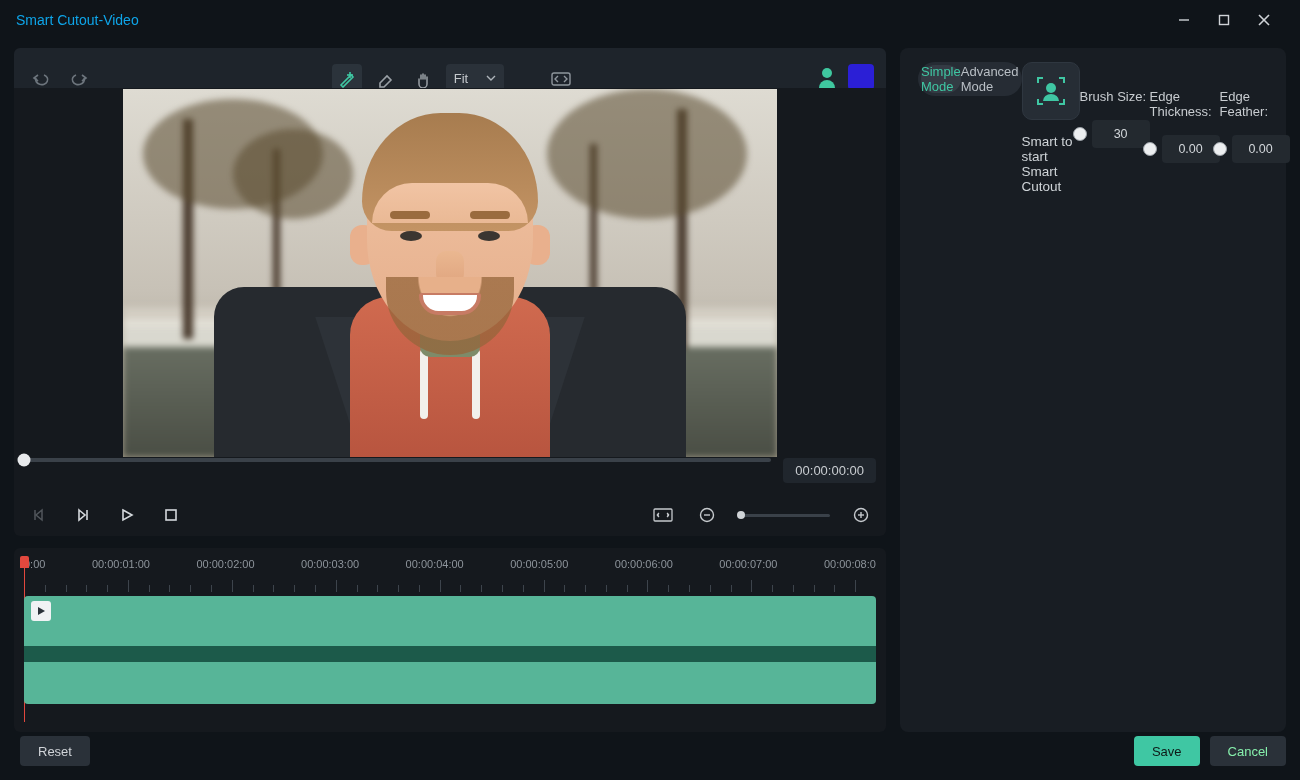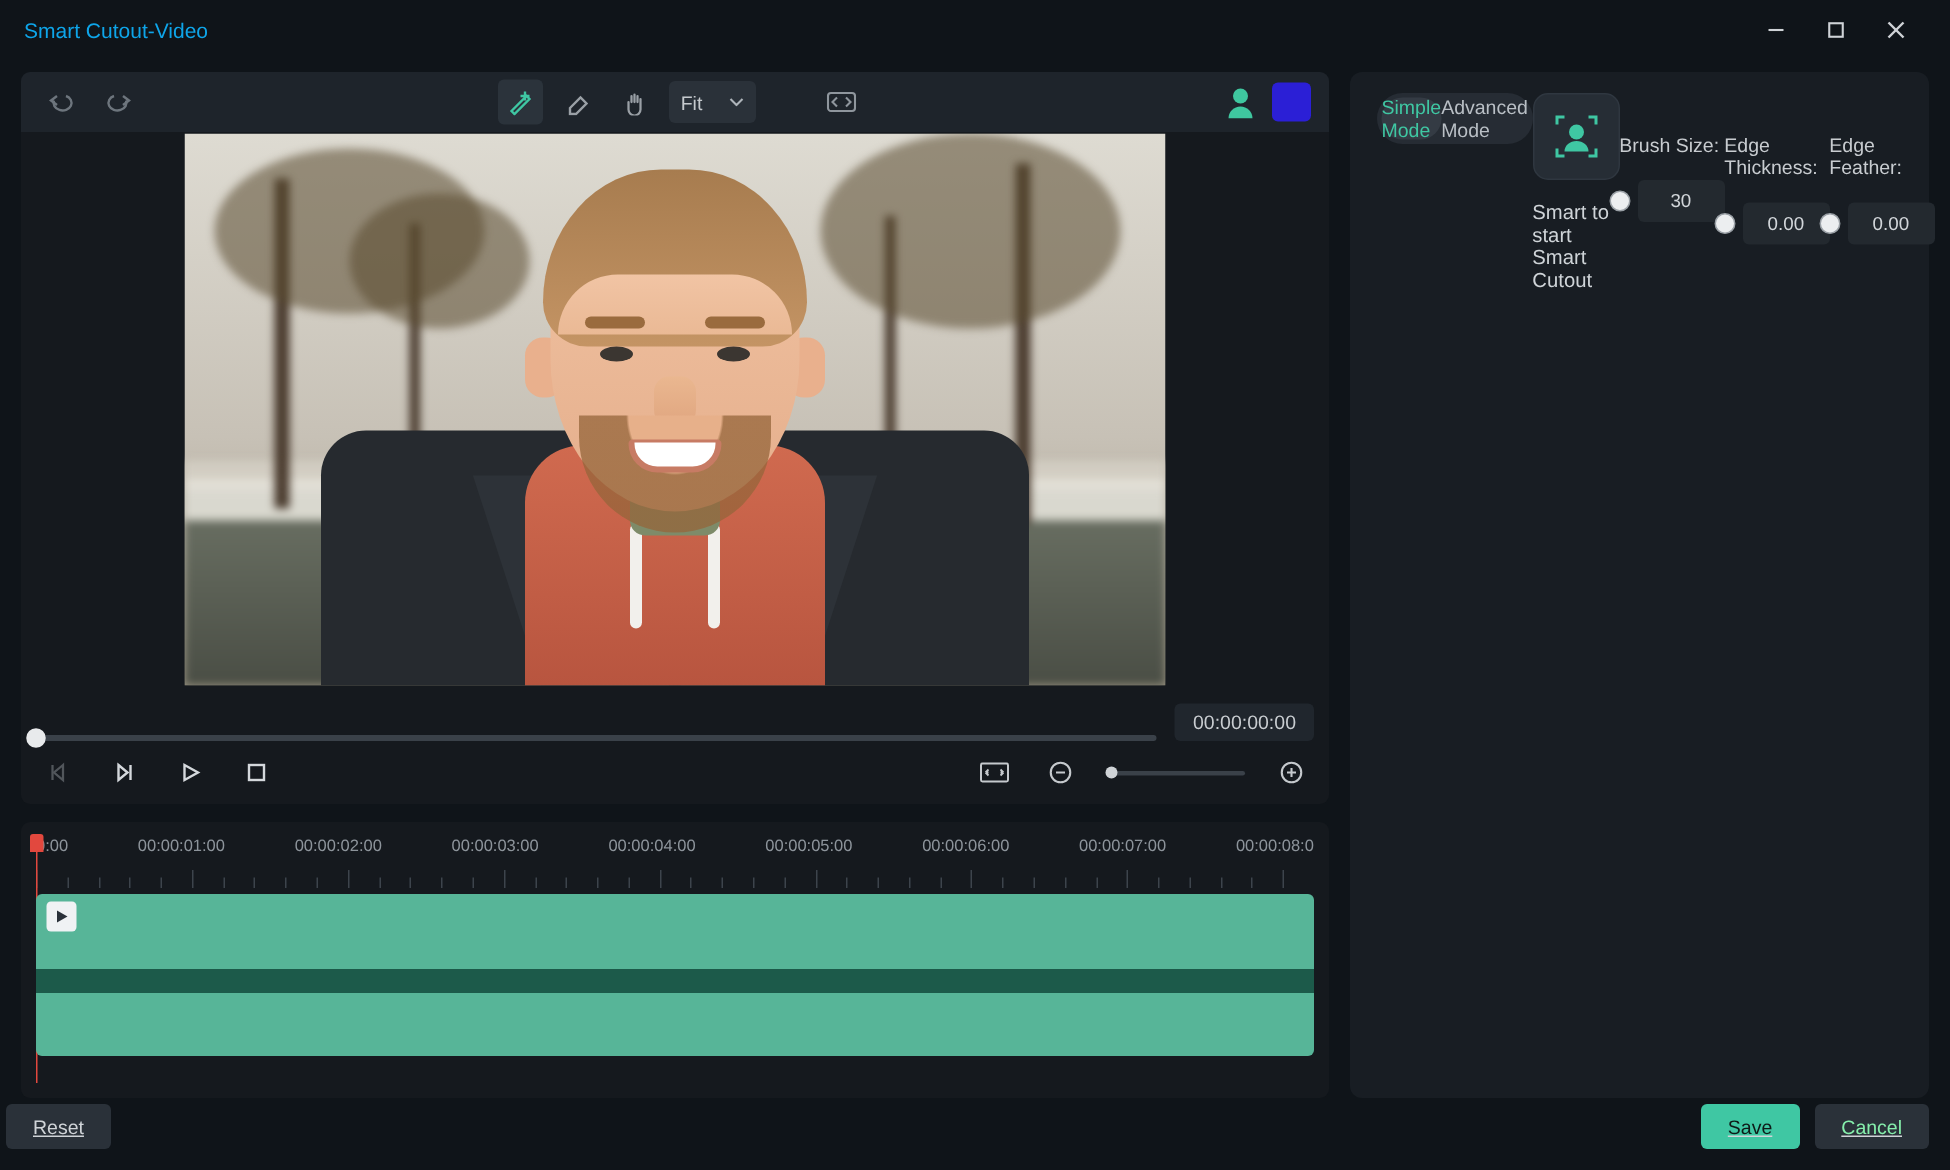--- a/index.html
+++ b/index.html
@@ -30,22 +30,22 @@
   height: 692px;
 }
 .left-panel {
   flex: 1;
   display: flex; flex-direction: column;
 }
 .toolbar {
   height: 40px;
   background: #1e242b;
   border-radius: 6px 6px 0 0;
-  display: flex; align-items: center;
-  padding: 4px 12px;
+  display: flex; 
+  padding: 16px 12px;
   gap: 8px;
 }
 .tb-btn {
   width: 30px; height: 30px;
   border-radius: 4px;
   display: flex; align-items: center; justify-content: center;
   cursor: pointer;
 }
 .tb-btn.active { background: #2b333b; }
 .tb-spacer { flex: 1; }
@@ -92,21 +92,21 @@
 .hoodie::before,.hoodie::after{content:"";position:absolute;top:52px;width:8px;height:70px;background:#f2f0ec;border-radius:4px;}
 .hoodie::before{left:70px;} .hoodie::after{right:70px;}
 .collar{position:absolute;bottom:100px;left:50%;transform:translateX(-50%);width:60px;height:28px;background:#7e8b69;border-radius:0 0 10px 10px;}
 .coat{position:absolute;bottom:0;left:50%;transform:translateX(-50%);width:440px;height:170px;}
 .coat .sh{position:absolute;bottom:0;width:240px;height:170px;background:#262a2f;border-radius:70px 30px 0 0;}
 .coat .sh.l{left:-16px;transform:scaleX(-1);} .coat .sh.r{right:-16px;}
 .coat .lap{position:absolute;bottom:0;width:90px;height:140px;background:#2d3238;}
 .coat .lap.l{left:108px;transform:skewX(18deg);} .coat .lap.r{right:108px;transform:skewX(-18deg);}
 
 .scrub-row{
-  background:#15191e; height:36px; display:flex; align-items:flex-end; padding:0 10px; gap:12px;
+  background:#15191e; height:36px; display:flex; align-items:flex-start; padding:0 10px; gap:12px;
 }
 .scrub-track{ flex:1; height:4px; background:#3a4149; border-radius:2px; position:relative;}
 .scrub-thumb{ position:absolute; left:0; top:50%; transform:translate(-50%,-50%); width:13px;height:13px;border-radius:50%;background:#e8eaec;}
 .timecode{ background:#20262d; padding:5px 12px; border-radius:4px; color:#c9cdd1; font-size:13px;}
 
 .transport{
   background:#15191e; height:42px; border-radius:0 0 6px 6px;
   display:flex; align-items:center; padding:0 12px; gap:18px;
 }
 .tr-btn{ width:26px;height:26px;display:flex;align-items:center;justify-content:center;cursor:pointer;}
@@ -149,21 +149,21 @@
 .start-label{color:#cfd4d8;font-size:13.5px;}
 .param{margin-bottom:20px;}
 .param-label{color:#c8ccd0;font-size:13px;margin-bottom:16px;margin-top:27px;}
 .param-row{display:flex;align-items:center;gap:12px;}
 .slider{flex:1;height:3px;background:#3a4149;border-radius:2px;position:relative;cursor:pointer;}
 .slider .fill{position:absolute;left:0;top:0;bottom:0;background:#cfd3d7;border-radius:2px;}
 .slider .thumb{position:absolute;top:50%;transform:translate(-50%,-50%);width:14px;height:14px;border-radius:50%;background:#eceef0;border:1px solid #9aa0a6;}
 .num-box{width:58px;height:28px;background:#23292f;border-radius:4px;display:flex;align-items:center;justify-content:center;color:#d2d6da;font-size:12.5px;}
 
 .footer{
-  position:absolute;bottom:12px;left:4px;right:14px;height:34px;display:flex;align-items:center;text-decoration:underline;
+  position:absolute;bottom:12px;left:20px;right:14px;height:34px;display:flex;align-items:center;
 }
 .btn{height:30px;padding:0 18px;border-radius:4px;display:flex;align-items:center;justify-content:center;font-size:13px;cursor:pointer;}
 .btn.reset{background:#2a3139;color:#d0d4d8;}
 .btn.save{background:#3fc7a3;color:#0e1a17;font-weight:500;}
 .btn.cancel{background:#2a3139;color:#86efac;margin-left:10px;}
 </style>
 </head>
 <body>
 
 <div class="titlebar">

